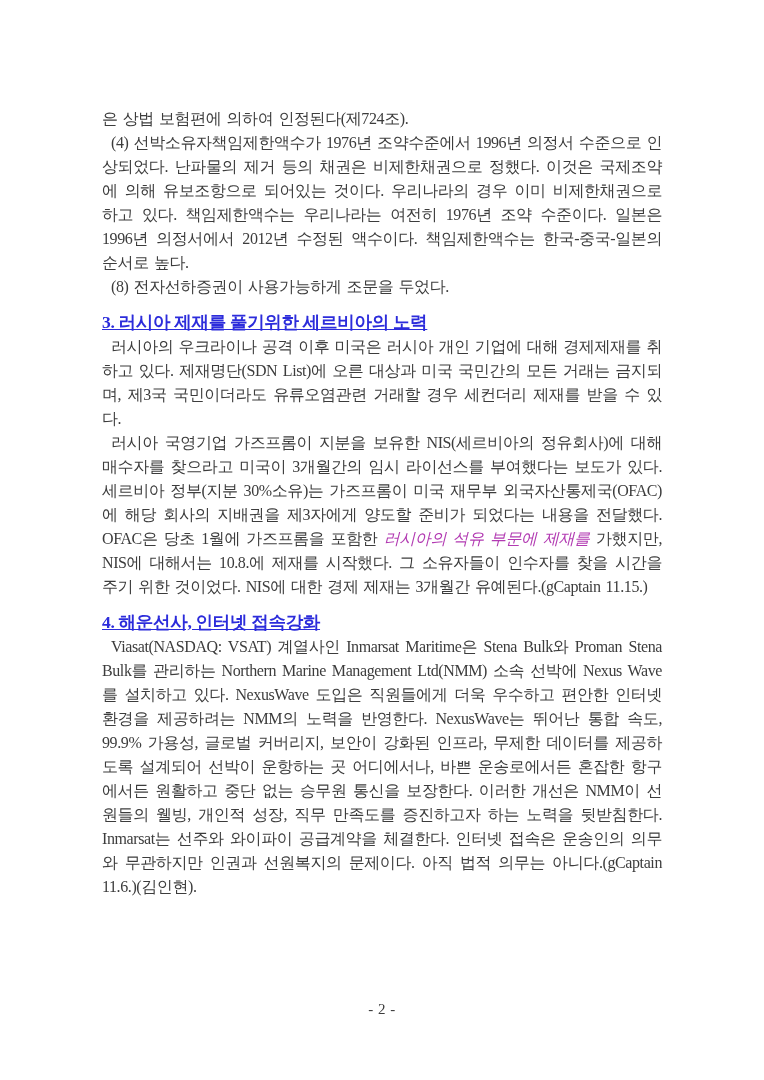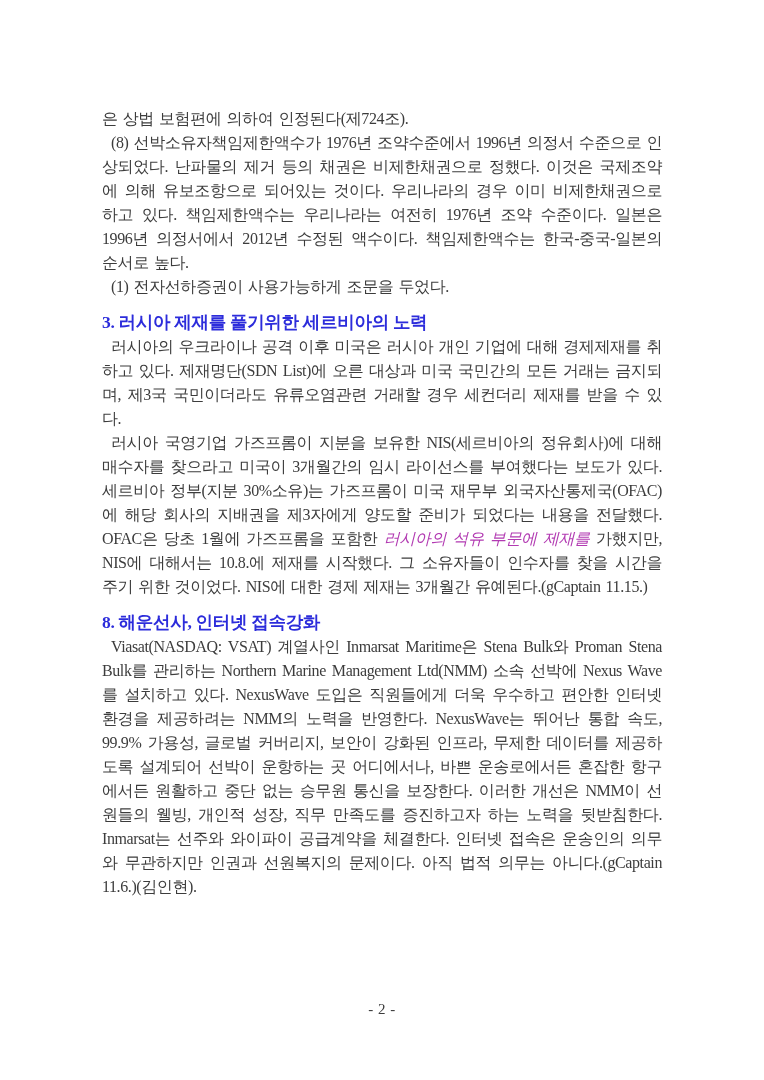--- a/index.html
+++ b/index.html
@@ -33,20 +33,21 @@
   .indent {
     text-indent: 9px;
   }
   .sec-heading {
     margin: 11px 0 0 0;
     font-size: 17.5px;
     line-height: 25px;
     font-weight: bold;
     letter-spacing: -0.3px;
     color: var(--heading-color, #2c2cdb);
+    text-decoration: underline;
   }
   .doc-link {
     color: var(--link-color, #b23ab2);
     text-decoration: none;
     cursor: pointer;
     font-style: italic;
   }
   .footer {
     position: absolute;
     left: 0;
@@ -59,32 +60,32 @@
   }
 </style>
 </head>
 <body>
 
 <div class="page" style="--page-bg: #ffffff; --body-color: #3c3c3c; --heading-color: #2c2cdb; --link-color: #b23ab2;">
   <div class="content">
 
     <p class="para">은 상법 보험편에 의하여 인정된다(제724조).</p>
 
-    <p class="para indent">(8) 선박소유자책임제한액수가 1976년 조약수준에서 1996년 의정서 수준으로 인상되었다. 난파물의 제거 등의 채권은 비제한채권으로 정했다. 이것은 국제조약에 의해 유보조항으로 되어있는 것이다. 우리나라의 경우 이미 비제한채권으로 하고 있다. 책임제한액수는 우리나라는 여전히 1976년 조약 수준이다. 일본은 1996년 의정서에서 2012년 수정된 액수이다. 책임제한액수는 한국-중국-일본의 순서로 높다.</p>
+    <p class="para indent">(4) 선박소유자책임제한액수가 1976년 조약수준에서 1996년 의정서 수준으로 인상되었다. 난파물의 제거 등의 채권은 비제한채권으로 정했다. 이것은 국제조약에 의해 유보조항으로 되어있는 것이다. 우리나라의 경우 이미 비제한채권으로 하고 있다. 책임제한액수는 우리나라는 여전히 1976년 조약 수준이다. 일본은 1996년 의정서에서 2012년 수정된 액수이다. 책임제한액수는 한국-중국-일본의 순서로 높다.</p>
 
-    <p class="para indent">(1) 전자선하증권이 사용가능하게 조문을 두었다.</p>
+    <p class="para indent">(8) 전자선하증권이 사용가능하게 조문을 두었다.</p>
 
 
 
     <h2 class="sec-heading">3. 러시아 제재를 풀기위한 세르비아의 노력</h2>
 
     <p class="para indent">러시아의 우크라이나 공격 이후 미국은 러시아 개인 기업에 대해 경제제재를 취하고 있다. 제재명단(SDN List)에 오른 대상과 미국 국민간의 모든 거래는 금지되며, 제3국 국민이더라도 유류오염관련 거래할 경우 세컨더리 제재를 받을 수 있다.</p>
 
     <p class="para indent"><span>러시아 국영기업 가즈프롬이 지분을 보유한 NIS(세르비아의 정유회사)에 대해 매수자를 찾으라고 미국이 3개월간의 임시 라이선스를 부여했다는 보도가 있다. 세르비아 정부(지분 30%소유)는 가즈프롬이 미국 재무부 외국자산통제국(OFAC)에 해당 회사의 지배권을 제3자에게 양도할 준비가 되었다는 내용을 전달했다. OFAC은 당초 1월에 가즈프롬을 포함한 </span><a class="doc-link">러시아의 석유 부문에 제재를</a><span> 가했지만, NIS에 대해서는 10.8.에 제재를 시작했다. 그 소유자들이 인수자를 찾을 시간을 주기 위한 것이었다. NIS에 대한 경제 제재는 3개월간 유예된다.(gCaptain 11.15.)</span></p>
 
-    <h2 class="sec-heading">8. 해운선사, 인터넷 접속강화</h2>
+    <h2 class="sec-heading">4. 해운선사, 인터넷 접속강화</h2>
 
     <p class="para indent">Viasat(NASDAQ: VSAT) 계열사인 Inmarsat Maritime은 Stena Bulk와 Proman Stena Bulk를 관리하는 Northern Marine Management Ltd(NMM) 소속 선박에 Nexus Wave를 설치하고 있다. NexusWave 도입은 직원들에게 더욱 우수하고 편안한 인터넷 환경을 제공하려는 NMM의 노력을 반영한다. NexusWave는 뛰어난 통합 속도, 99.9% 가용성, 글로벌 커버리지, 보안이 강화된 인프라, 무제한 데이터를 제공하도록 설계되어 선박이 운항하는 곳 어디에서나, 바쁜 운송로에서든 혼잡한 항구에서든 원활하고 중단 없는 승무원 통신을 보장한다. 이러한 개선은 NMM이 선원들의 웰빙, 개인적 성장, 직무 만족도를 증진하고자 하는 노력을 뒷받침한다. Inmarsat는 선주와 와이파이 공급계약을 체결한다. 인터넷 접속은 운송인의 의무와 무관하지만 인권과 선원복지의 문제이다. 아직 법적 의무는 아니다.(gCaptain 11.6.)(김인현).</p>
 
   </div>
 
   <div class="footer">- 2 -</div>
 </div>
 
 </body></html>

